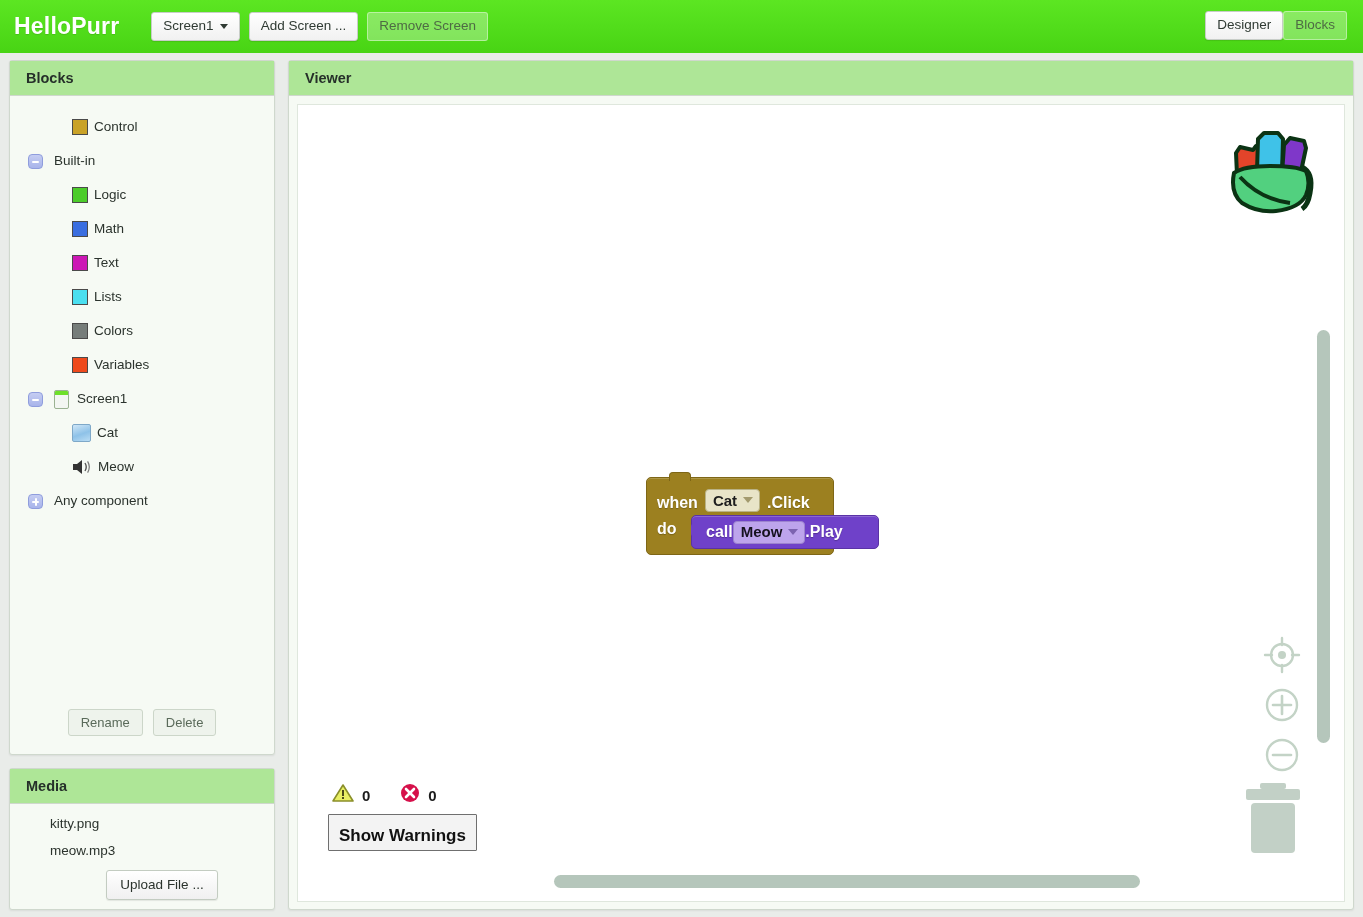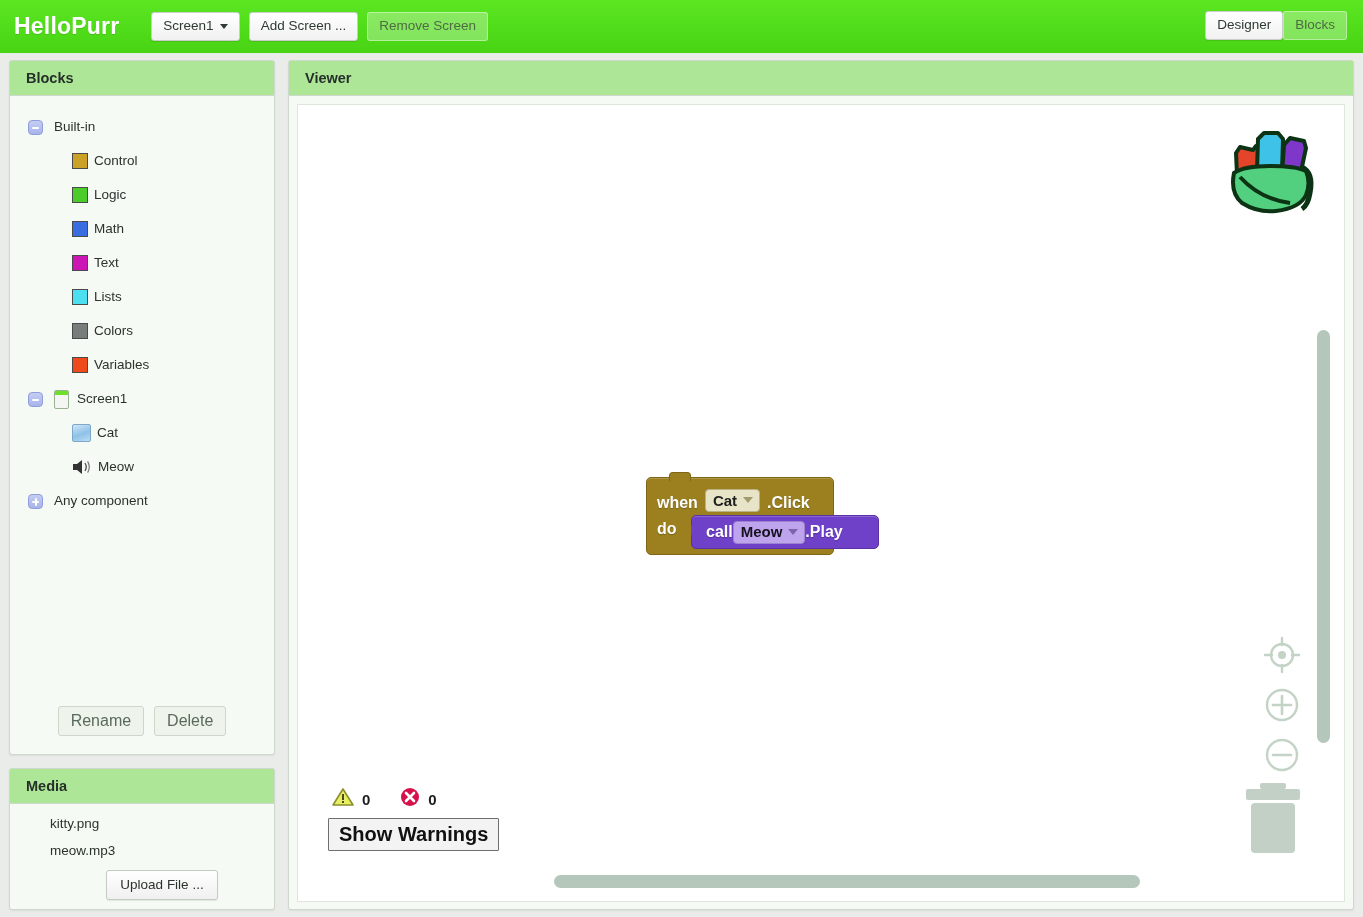--- a/index.html
+++ b/index.html
@@ -103,21 +103,21 @@
     background: linear-gradient(160deg,#cfe6f7 0%, #8ec2e8 55%, #b9dcf4 100%);
   }
   .snd-ico { width: 20px; height: 18px; margin-right: 6px; flex:0 0 auto; }
 
   
   #tree-actions {
     position: absolute; left: 0; right: 0; bottom: 18px;
     display: flex; justify-content: center; gap: 10px;
   }
   .sm-btn {
-    font-size: 16px; color: #5a6a5a;
+    font-size: 13px; color: #5a6a5a;
     background: #eef3ec; border: 1px solid #ccd6c9; border-radius: 3px;
     padding: 6px 12px; cursor: pointer; line-height: 1;
   }
 
   
   #media-list { padding: 12px 0 0 40px; }
   .media-item { font-size: 13.5px; color: #2b332d; margin-bottom: 12px; cursor: pointer; }
   #upload-wrap { display: flex; justify-content: center; margin-top: 2px; }
   #upload-btn {
     font-size: 13.5px; color: #2b332d;
@@ -185,23 +185,23 @@
   .zc { width: 40px; height: 40px; cursor: pointer; }
 
   #trash { position: absolute; right: 36px; bottom: 42px; width: 70px; height: 80px; cursor: pointer; }
 
   
   #warn-area { position: absolute; left: 30px; bottom: 50px; }
   #warn-row { display: flex; align-items: center; gap: 30px; margin-bottom: 7px; padding-left: 4px; }
   .wr { display: flex; align-items: center; gap: 8px; }
   .wr-num { font-size: 15px; color: #1c1c1c; font-weight: bold; }
   #show-warn-btn {
-    font-size: 20px; font-weight: bold; color: #111;
+    font-size: 17px; font-weight: bold; color: #111;
     background: #f3f3f3; border: 1px solid #6f6f6f;
-    padding: 5px 10px 6px 10px; border-radius: 1px; cursor: pointer; line-height: 1;
+    padding: 12px 10px 6px 10px; border-radius: 1px; cursor: pointer; line-height: 1;
   }
 
   
   #vscroll {
     position: absolute; right: 14px; top: 225px;
     width: 13px; height: 413px; background: #b5c6bb; border-radius: 7px; cursor: pointer;
   }
   #hscroll {
     position: absolute; left: 256px; bottom: 13px;
     width: 586px; height: 13px; background: #b5c6bb; border-radius: 7px; cursor: pointer;
@@ -225,28 +225,28 @@
     <div class="tb-btn">Designer</div>
     <div class="tb-btn disabled">Blocks</div>
   </div>
 </div>
 
 <div class="panel" id="blocks-panel">
   <div class="panel-head">Blocks</div>
 
   <div id="tree">
 
+    <div class="tree-row indent">
+      <span class="sw" style="background:#c9a227"></span>
+      <span class="tree-label">Control</span>
+    </div>
+
     <div class="tree-row">
       <span class="toggle"></span>
       <span class="tree-label">Built-in</span>
-    </div>
-
-    <div class="tree-row indent">
-      <span class="sw" style="background:#c9a227"></span>
-      <span class="tree-label">Control</span>
     </div>
     <div class="tree-row indent">
       <span class="sw" style="background:#4ccc2a"></span>
       <span class="tree-label">Logic</span>
     </div>
     <div class="tree-row indent">
       <span class="sw" style="background:#3a6ee0"></span>
       <span class="tree-label">Math</span>
     </div>
     <div class="tree-row indent">

